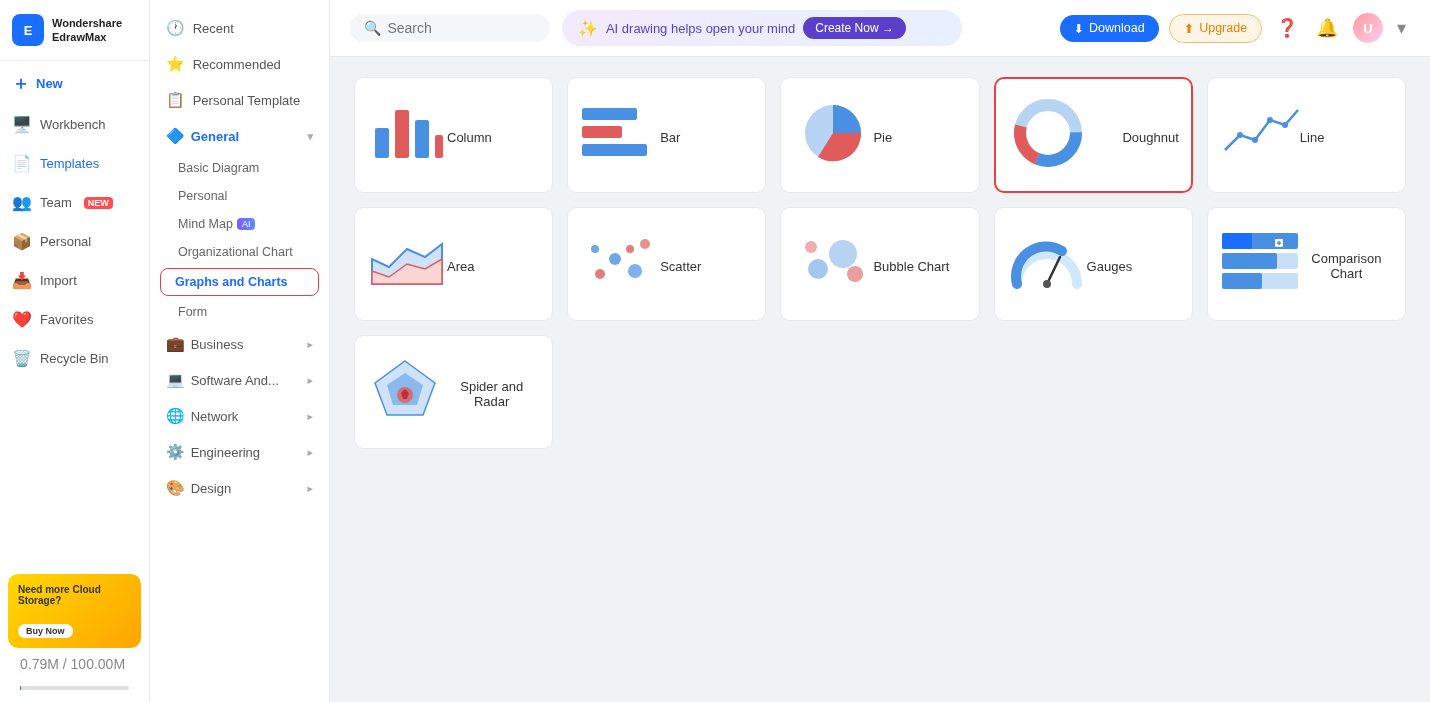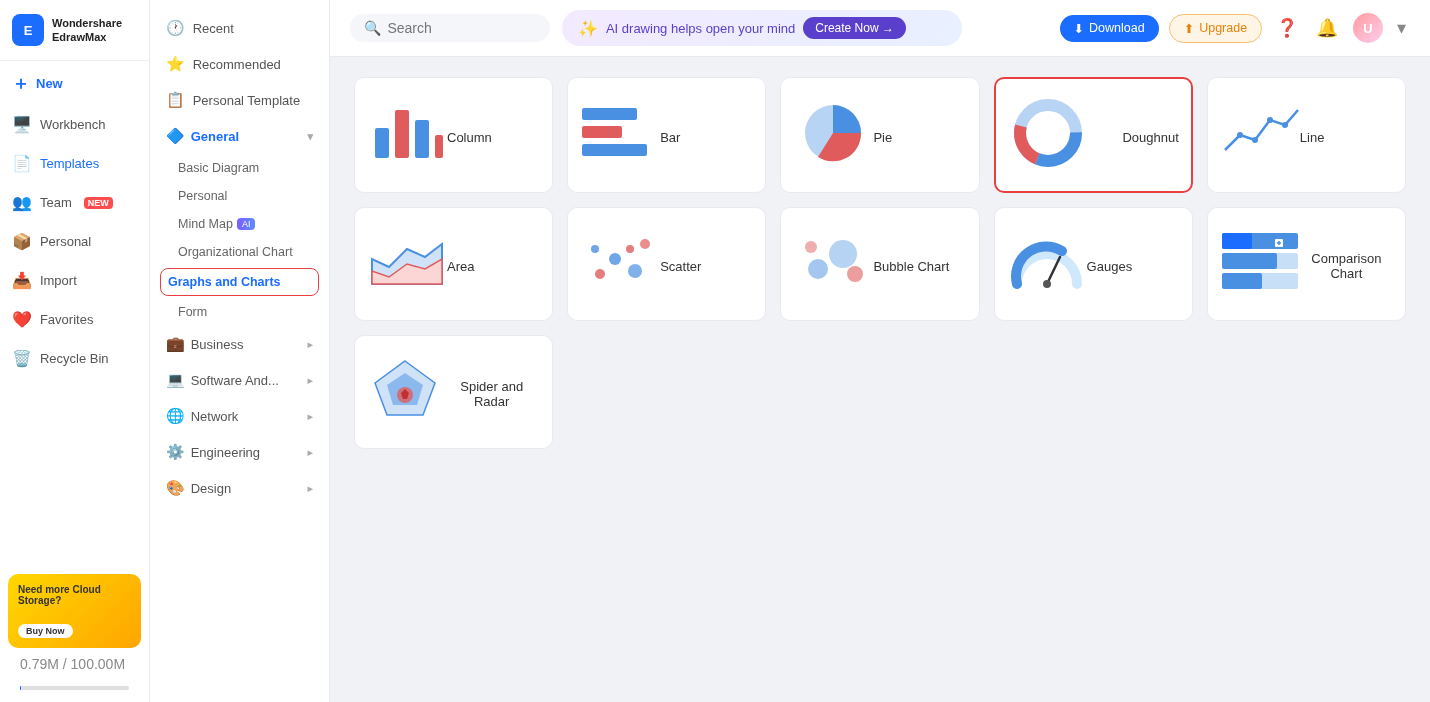--- a/index.html
+++ b/index.html
@@ -90,21 +90,21 @@
       padding: 9px 16px; cursor: pointer; font-size: 13px; color: #1a6dff; font-weight: 600;
     }
     .mid-sub {
       padding: 7px 28px; cursor: pointer; font-size: 12.5px; color: #666;
     }
     .mid-sub.active {
       color: #1a6dff;
       border: 1.5px solid #e84040;
       border-radius: 8px;
       margin: 2px 10px;
-      padding: 6px 7px;
+      padding: 6px 14px;
       background: #fff;
       font-weight: 600;
     }
     .ai-badge {
       background: linear-gradient(90deg, #7c5cff, #5c8fff);
       color: white; font-size: 9px; border-radius: 4px; padding: 1px 5px; margin-left: 4px;
     }
     .expand-arrow { font-size: 11px; color: #aaa; }
 
     

